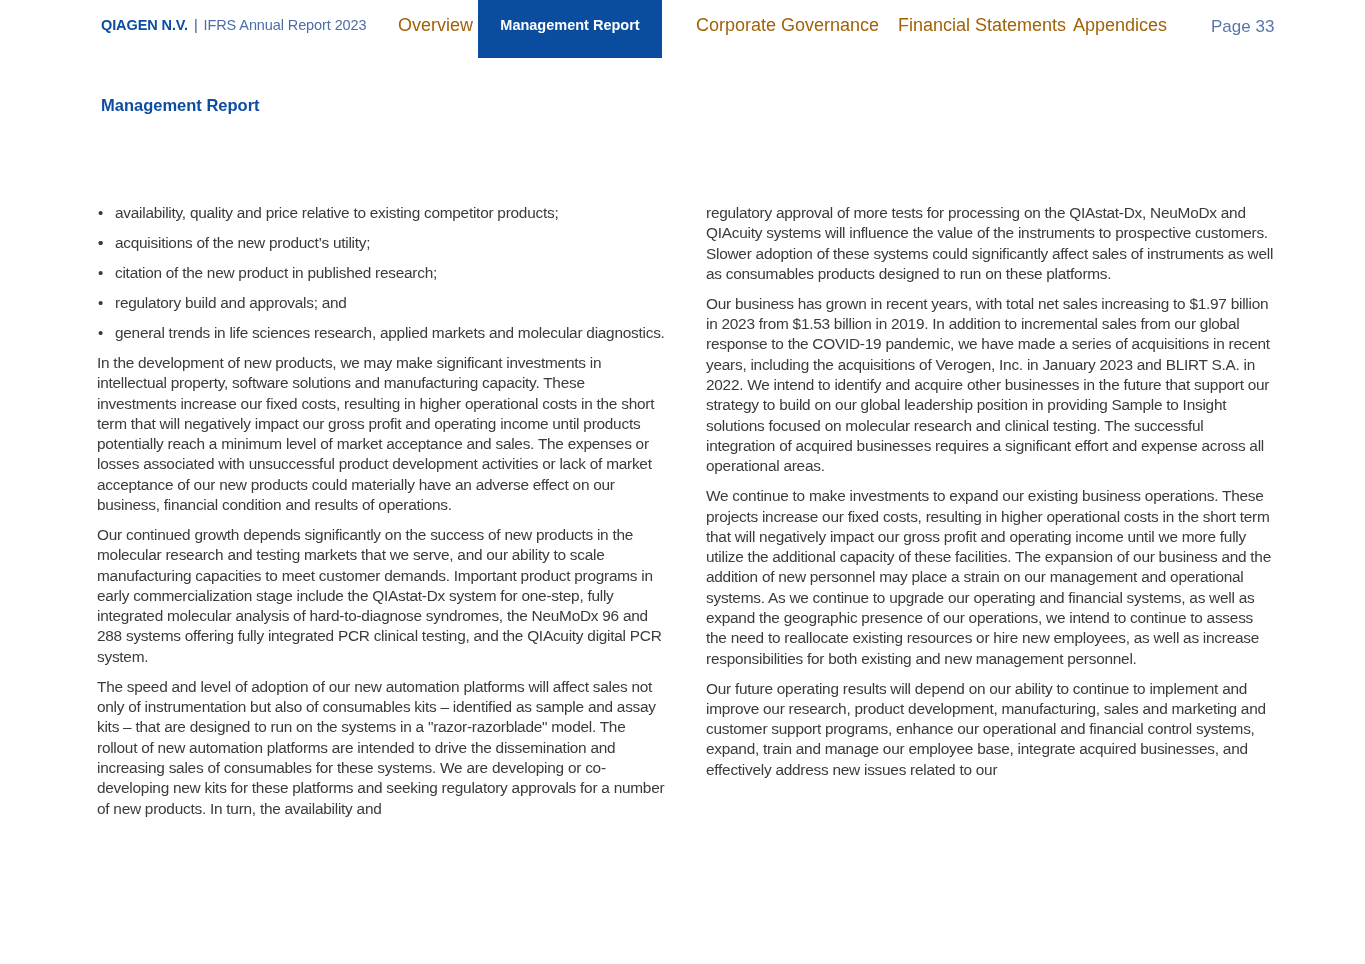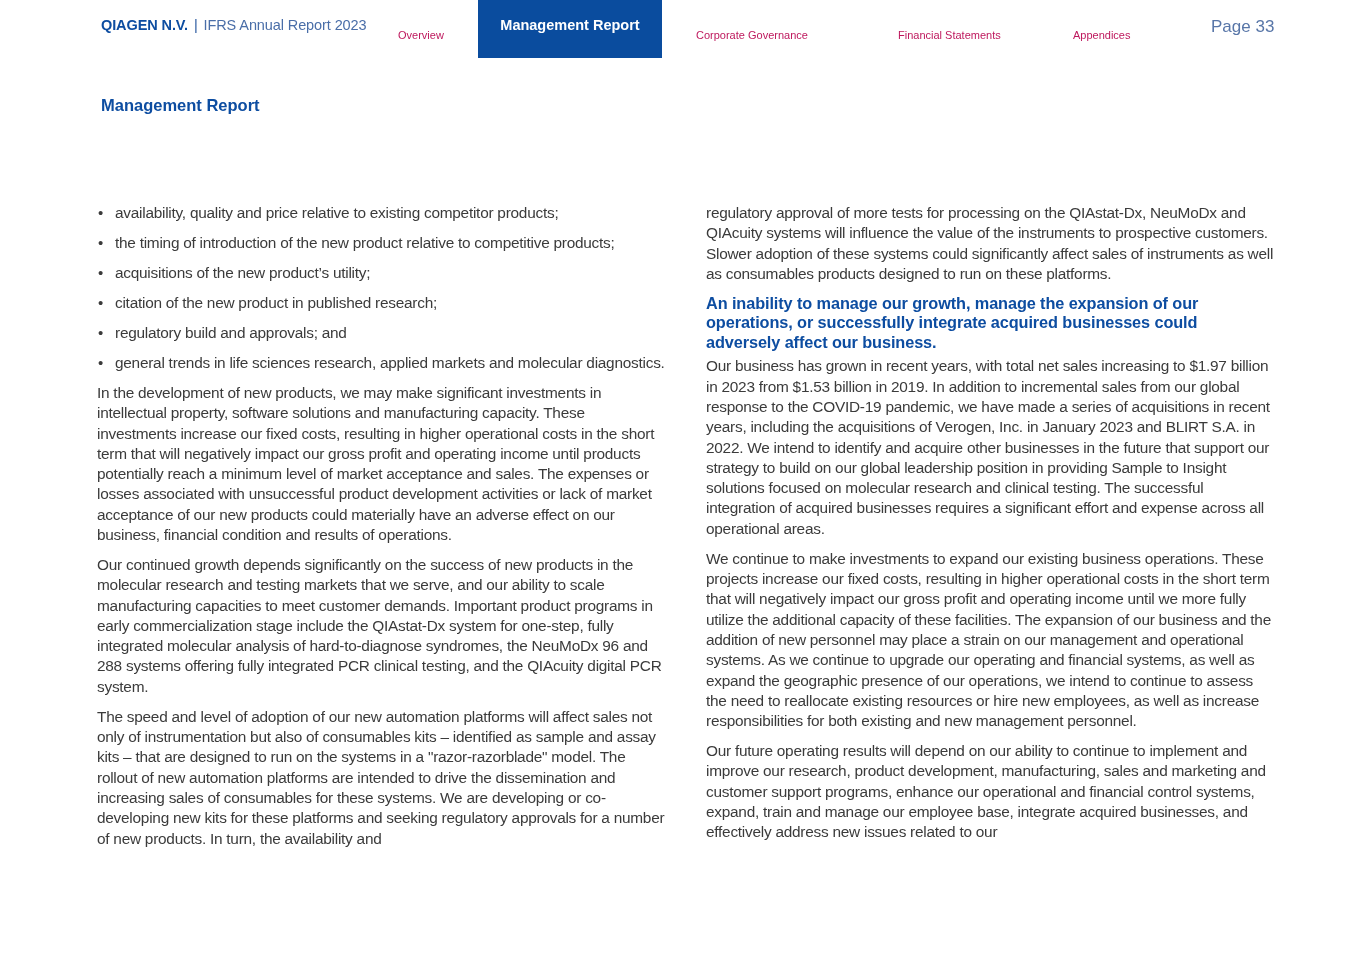--- a/index.html
+++ b/index.html
@@ -37,23 +37,23 @@
     }
     .brand .sep {
       color: #2a5aa0;
       margin: 0 2px;
     }
     .brand .report-name {
       color: #4a6ea8;
     }
     .nav-link {
       position: absolute;
-      top: 29px;
-      font-size: 11px;
-      color: #be185d;
+      top: 15px;
+      font-size: 18px;
+      color: #a16207;
       white-space: nowrap;
       cursor: pointer;
       text-decoration: none;
     }
     .nav-active {
       position: absolute;
       left: 478px;
       top: 0;
       width: 184px;
       height: 58px;
@@ -152,21 +152,20 @@
 <div class="section-title">Management Report</div>
 
 <div class="column col-left">
   <ul class="bullets">
     <li>
       <span class="bullet-dot">•</span>
       <span>availability, quality and price relative to existing competitor products;</span>
     </li>
     <li>
       <span class="bullet-dot">•</span>
-      <span>the timing of introduction of the new product relative to competitive products;</span>
     </li>
     <li>
       <span class="bullet-dot">•</span>
       <span>acquisitions of the new product’s utility;</span>
     </li>
     <li>
       <span class="bullet-dot">•</span>
       <span>citation of the new product in published research;</span>
     </li>
     <li>
@@ -178,17 +177,16 @@
       <span>general trends in life sciences research, applied markets and molecular diagnostics.</span>
     </li>
   </ul>
   <p>In the development of new products, we may make significant investments in intellectual property, software solutions and manufacturing capacity. These investments increase our fixed costs, resulting in higher operational costs in the short term that will negatively impact our gross profit and operating income until products potentially reach a minimum level of market acceptance and sales. The expenses or losses associated with unsuccessful product development activities or lack of market acceptance of our new products could materially have an adverse effect on our business, financial condition and results of operations.</p>
   <p>Our continued growth depends significantly on the success of new products in the molecular research and testing markets that we serve, and our ability to scale manufacturing capacities to meet customer demands. Important product programs in early commercialization stage include the QIAstat-Dx system for one-step, fully integrated molecular analysis of hard-to-diagnose syndromes, the NeuMoDx 96 and 288 systems offering fully integrated PCR clinical testing, and the QIAcuity digital PCR system.</p>
   <p>The speed and level of adoption of our new automation platforms will affect sales not only of instrumentation but also of consumables kits – identified as sample and assay kits – that are designed to run on the systems in a "razor-razorblade" model. The rollout of new automation platforms are intended to drive the dissemination and increasing sales of consumables for these systems. We are developing or co-developing new kits for these platforms and seeking regulatory approvals for a number of new products. In turn, the availability and</p>
 </div>
 
 <div class="column col-right">
   <p>regulatory approval of more tests for processing on the QIAstat-Dx, NeuMoDx and QIAcuity systems will influence the value of the instruments to prospective customers. Slower adoption of these systems could significantly affect sales of instruments as well as consumables products designed to run on these platforms.</p>
-  <h3 class="risk-heading">An inability to manage our growth, manage the expansion of our operations, or successfully integrate acquired businesses could adversely affect our business.</h3>
   <p>Our business has grown in recent years, with total net sales increasing to $1.97 billion in 2023 from $1.53 billion in 2019. In addition to incremental sales from our global response to the COVID-19 pandemic, we have made a series of acquisitions in recent years, including the acquisitions of Verogen, Inc. in January 2023 and BLIRT S.A. in 2022. We intend to identify and acquire other businesses in the future that support our strategy to build on our global leadership position in providing Sample to Insight solutions focused on molecular research and clinical testing. The successful integration of acquired businesses requires a significant effort and expense across all operational areas.</p>
   <p>We continue to make investments to expand our existing business operations. These projects increase our fixed costs, resulting in higher operational costs in the short term that will negatively impact our gross profit and operating income until we more fully utilize the additional capacity of these facilities. The expansion of our business and the addition of new personnel may place a strain on our management and operational systems. As we continue to upgrade our operating and financial systems, as well as expand the geographic presence of our operations, we intend to continue to assess the need to reallocate existing resources or hire new employees, as well as increase responsibilities for both existing and new management personnel.</p>
   <p>Our future operating results will depend on our ability to continue to implement and improve our research, product development, manufacturing, sales and marketing and customer support programs, enhance our operational and financial control systems, expand, train and manage our employee base, integrate acquired businesses, and effectively address new issues related to our</p>
 </div>
 
 </body></html>

